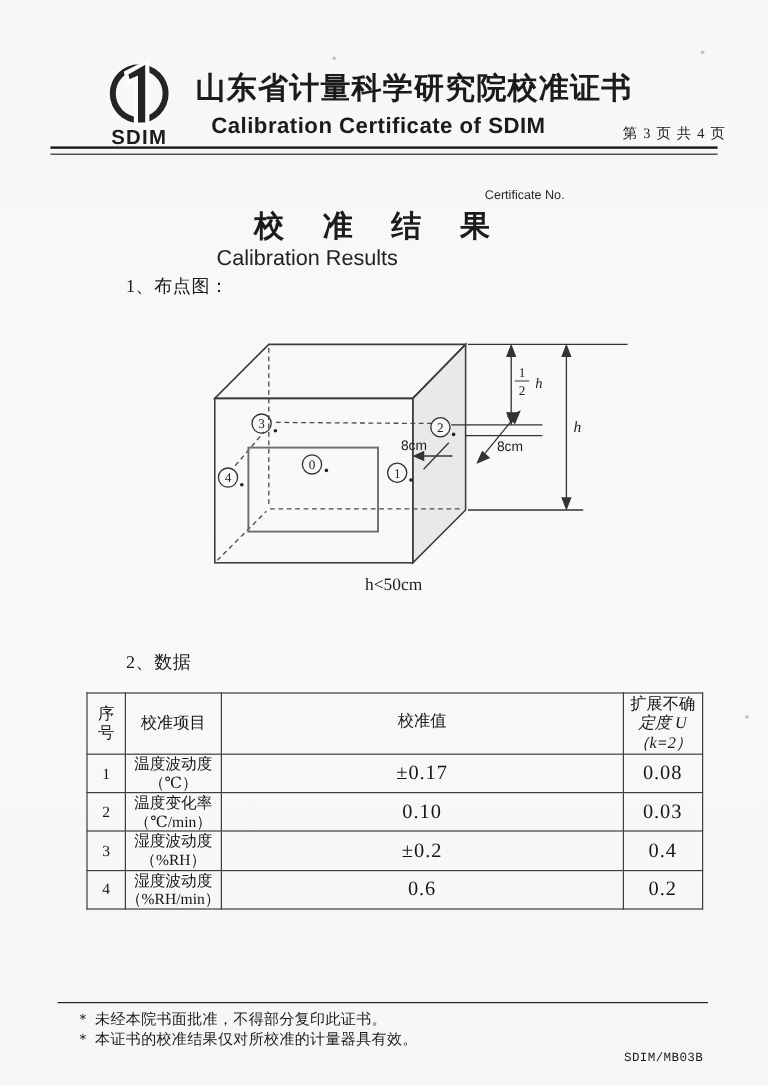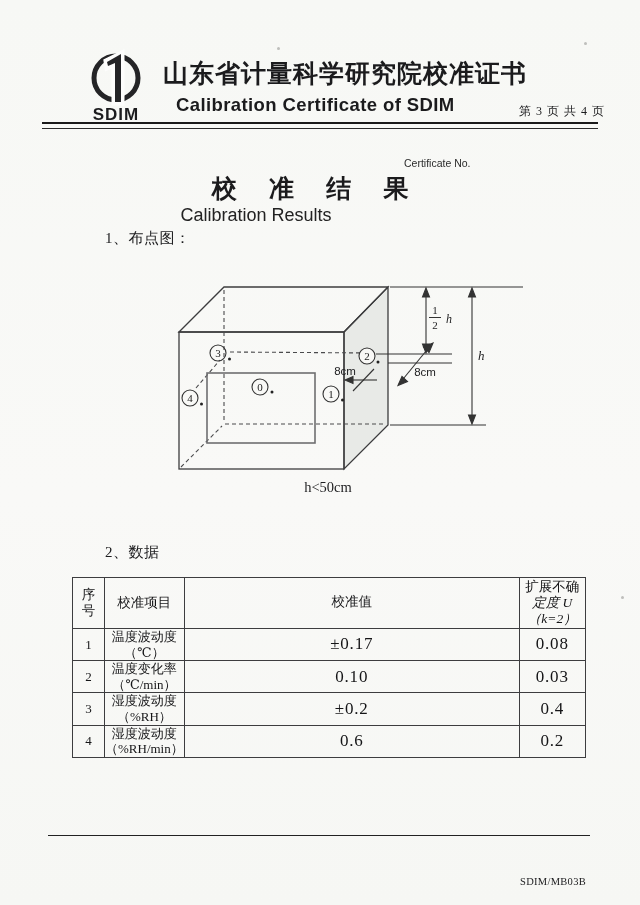--- a/index.html
+++ b/index.html
@@ -46,21 +46,21 @@
   .hdr-u{font-size:12.5px;line-height:1.22;margin-top:48px;}
   .body-row td{height:31px;}
   .two-line span{display:block;}
   .num{font-size:17px;letter-spacing:.8px;}
   .ital{font-style:italic;}
 
   
   .foot-rule{left:48px;top:835px;width:542px;height:0;border-top:1.5px solid #222;}
   .notes{left:63px;top:841px;font-size:12.5px;line-height:17px;letter-spacing:.3px;}
   .notes div{white-space:nowrap;}
-  .form-code{left:520px;top:876px;font-size:10.5px;letter-spacing:.3px;}
+  .form-code{left:520px;top:876px;font-size:10.5px;letter-spacing:.3px;font-family:Liberation Mono, monospace;}
 
   .speck{position:absolute;background:#8f8f8c;border-radius:50%;opacity:.55;}
 </style>
 </head>
 <body>
 
 <div class="page">
 
   <svg class="abs" style="left:70px;top:48px;" width="92" height="76" viewBox="0 0 92 76">
     <circle cx="46" cy="30" r="22" fill="none" stroke="#242426" stroke-width="5"></circle>
@@ -209,19 +209,23 @@
           <span>湿度波动度</span>
           <span>（%RH/min）</span>
         </td>
         <td class="num">0.6</td>
         <td class="num">0.2</td>
       </tr>
     </tbody>
   </table>
 
   <div class="abs foot-rule"></div>
+  <div class="abs notes">
+    <div>＊ 未经本院书面批准，不得部分复印此证书。</div>
+    <div>＊ 本证书的校准结果仅对所校准的计量器具有效。</div>
+  </div>
   <div class="abs form-code">SDIM/MB03B</div>
 
   <div class="speck" style="left:277px;top:47px;width:3px;height:3px;"></div>
   <div class="speck" style="left:584px;top:42px;width:3px;height:3px;"></div>
   <div class="speck" style="left:621px;top:596px;width:3px;height:3px;"></div>
 
 </div>
 
 </body></html>

